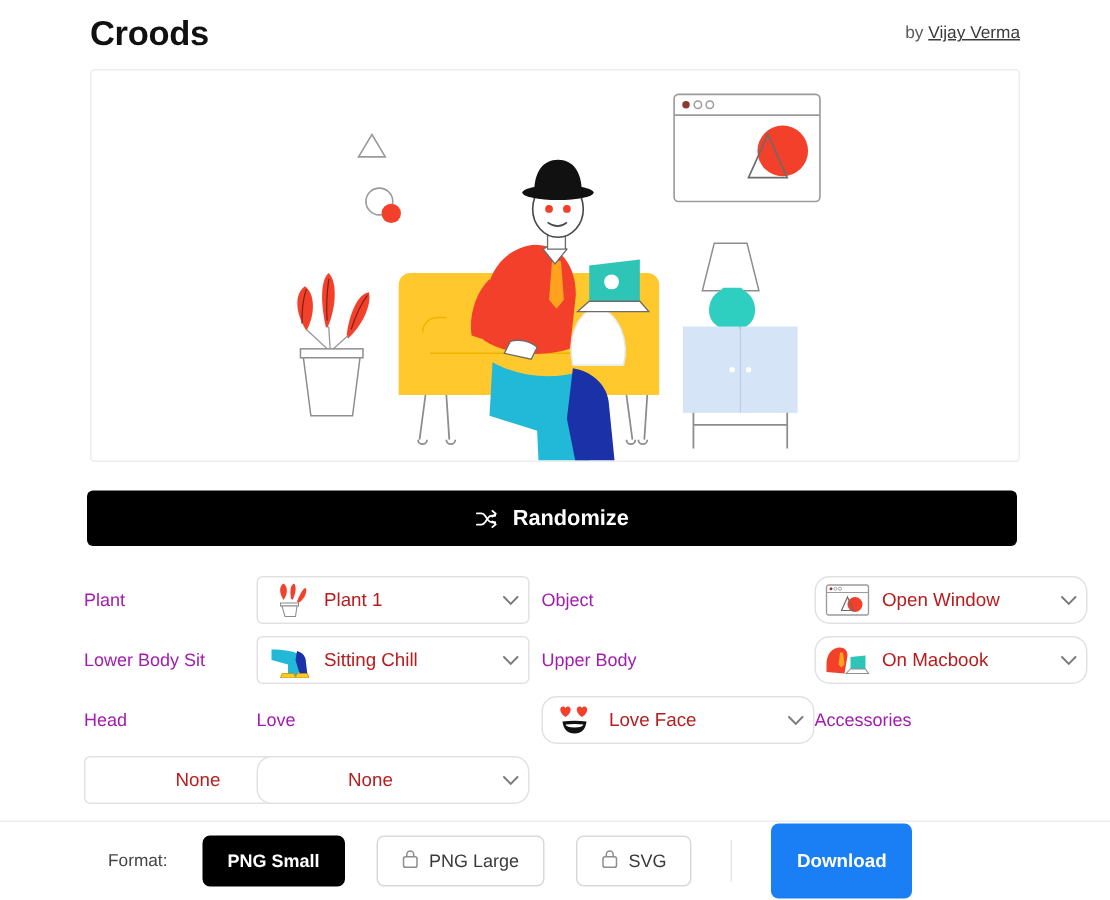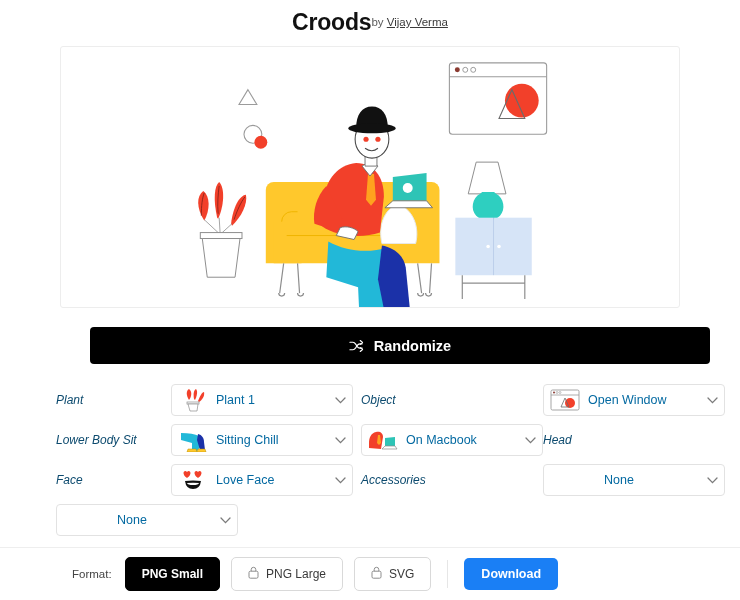--- a/index.html
+++ b/index.html
@@ -9,92 +9,91 @@
     background: #ffffff;
     font-family: "Liberation Sans", sans-serif;
     color: #1a1a1a;
     overflow: hidden;
   }
   .page { position: relative; width: 740px; height: 600px; background:#fff; }
 
   
   .header {
     position: absolute; left: 60px; top: 0; width: 620px; height: 44px;
-    display: flex; align-items: center; justify-content: center;
+    display: flex; align-items: center; justify-content: space-between;
   }
   .title { font-size: 23px; font-weight: bold; letter-spacing: -0.2px; color:#111; }
   .byline { font-size: 11.5px; color: #5c5c5c; }
   .byline a { color:#3b3b3b; text-decoration: underline; }
 
   
   .illus-card {
     position: absolute; left: 60px; top: 46px; width: 620px; height: 262px;
     border: 1px solid #ededed; border-radius: 3px; background:#fff;
     overflow: hidden;
   }
   .illus-card svg { display:block; width:100%; height:100%; }
 
   
   .randomize {
     position: absolute; left: 58px; top: 327px; width: 620px; height: 37px;
     background:#000; color:#fff; border:none; border-radius: 4px;
     display:flex; align-items:center; justify-content:center; gap:10px;
-    font-size: 14.5px; font-weight: bold; cursor:pointer;margin-left:32px;
+    font-size: 14.5px; font-weight: bold; cursor:pointer;
   }
   .randomize .shuffle-ico { display:flex; align-items:center; }
 
   
   .controls {
     position: absolute; left: 56px; top: 384px; width: 624px;
     display: grid; grid-template-columns: 115px 190px 1fr 190px;
     row-gap: 8px; column-gap: 0px; align-items: start;
   }
   .ctl-label {
-    font-size: 12px; color: #0c4a6e; line-height: 15px;
+    font-size: 12px; color: #a21caf; line-height: 15px;
     padding-top: 9px;
-    font-style: italic;
   }
   .select {
     position: relative; height: 32px; width: 182px;
     border: 1px solid #e2e2e2; border-radius: 4px; background:#fff;
     display:flex; align-items:center; cursor:pointer;
   }
   .select .thumb {
     width: 34px; height: 26px; margin-left: 4px;
     display:flex; align-items:center; justify-content:center; flex:0 0 34px;
   }
   .select .thumb svg { display:block; }
   .select .val {
-    font-size: 12.5px; color: #0369a1; flex:1; padding-left: 6px;
+    font-size: 12.5px; color: #b91c1c; flex:1; padding-left: 6px;
   }
   .select.no-icon .val { text-align:center; padding-left:0; padding-right: 6px; }
   .select .caret {
     width: 24px; display:flex; align-items:center; justify-content:center;
     flex: 0 0 24px; color:#7b7b7b;
   }
-  .col-right .select { margin-left: 0; }
+  .col-right .select { margin-left: 0; border-radius: 10px; }
 
   
   .footer {
     position: absolute; left:0; bottom:0; width: 740px; height: 53px;
     border-top: 1px solid #eeeeee; background:#fff;
     display:flex; align-items:center;
   }
-  .footer-inner { display:flex; align-items:center; gap:11px; margin-left: 72px; }
+  .footer-inner { display:flex; align-items:center; gap:21px; margin-left: 72px; }
   .fmt-label { font-size: 11.5px; color:#444; margin-right: 2px; }
   .fmt-btn {
     height: 32px; padding: 16px 16px; border-radius: 5px;
     border:1px solid #d9d9d9; background:#fff; color:#3a3a3a;
     font-size: 12px; display:flex; align-items:center; gap:7px; cursor:pointer;
     font-family: "Liberation Sans", sans-serif;
   }
   .fmt-btn.active { background:#000; color:#fff; border-color:#000; font-weight:bold; }
   .divider { width:1px; height:28px; background:#e6e6e6; margin: 0 5px; }
   .download-btn {
-    height: 32px; padding: 0 17px; border-radius: 5px; border:none;
+    height: 50px; padding: 0 17px; border-radius: 5px; border:none;
     background: var(--accent, #1a7ff5); color:#fff; font-size:12.5px; font-weight:bold;
     cursor:pointer; font-family: "Liberation Sans", sans-serif;
   }
 </style>
 </head>
 <body>
 
 <div class="page">
 
   <div class="header">
@@ -266,20 +265,21 @@
         </svg>
       </span>
       <span class="val">Sitting Chill</span>
       <span class="caret">
         <svg width="11" height="7" viewBox="0 0 11 7">
             <path d="M1 1 L5.5 5.6 L10 1" stroke="#7b7b7b" stroke-width="1.3" fill="none" stroke-linecap="round"></path>
           </svg>
       </span>
     </div>
 
+    <div class="ctl-label">Upper Body</div>
     <div class="col-right">
       <div class="select">
         <span class="thumb">
           <svg width="30" height="22" viewBox="0 0 30 22">
             <path d="M8 3 c-5 1 -7 6 -7 11 l0 5 12 1 2 -12 c0 -4 -3 -6 -7 -5 z" fill="#F2402A"></path>
             <path d="M10 6 h2 l1 8 -2 2 -2 -2 z" fill="#FFA21E"></path>
             <path d="M17 17 l10 0 0 -9 -10 1 z" fill="#2EC4B6"></path>
             <path d="M14 20 l3 -3 10 0 2 3 z" fill="#fff" stroke="#8d8d8d" stroke-width="0.7"></path>
           </svg>
         </span>
@@ -287,21 +287,21 @@
         <span class="caret">
           <svg width="11" height="7" viewBox="0 0 11 7">
               <path d="M1 1 L5.5 5.6 L10 1" stroke="#7b7b7b" stroke-width="1.3" fill="none" stroke-linecap="round"></path>
             </svg>
         </span>
       </div>
     </div>
 
     <div class="ctl-label">Head</div>
 
-    <div class="ctl-label">Face</div>
+    <div class="ctl-label">Love</div>
     <div class="col-right">
       <div class="select">
         <span class="thumb">
           <svg width="26" height="22" viewBox="0 0 26 22">
             <path d="M7 3 c1.5 -2 4 -0.5 3.4 1.8 C10 6.8 8 8.4 7 9 C6 8.4 4 6.8 3.6 4.8 C3 2.5 5.5 1 7 3 Z" fill="#F2402A"></path>
             <path d="M18 3 c1.5 -2 4 -0.5 3.4 1.8 C21 6.8 19 8.4 18 9 C17 8.4 15 6.8 14.6 4.8 C14 2.5 16.5 1 18 3 Z" fill="#F2402A"></path>
             <path d="M5 12 q8 -1 16 0 q-1 8 -8 8 q-7 0 -8 -8 z" fill="#111"></path>
             <path d="M7 14 q6 -0.6 12 0 q-0.6 2 -6 2 q-5.4 0 -6 -2 z" fill="#fff"></path>
           </svg>
         </span>

